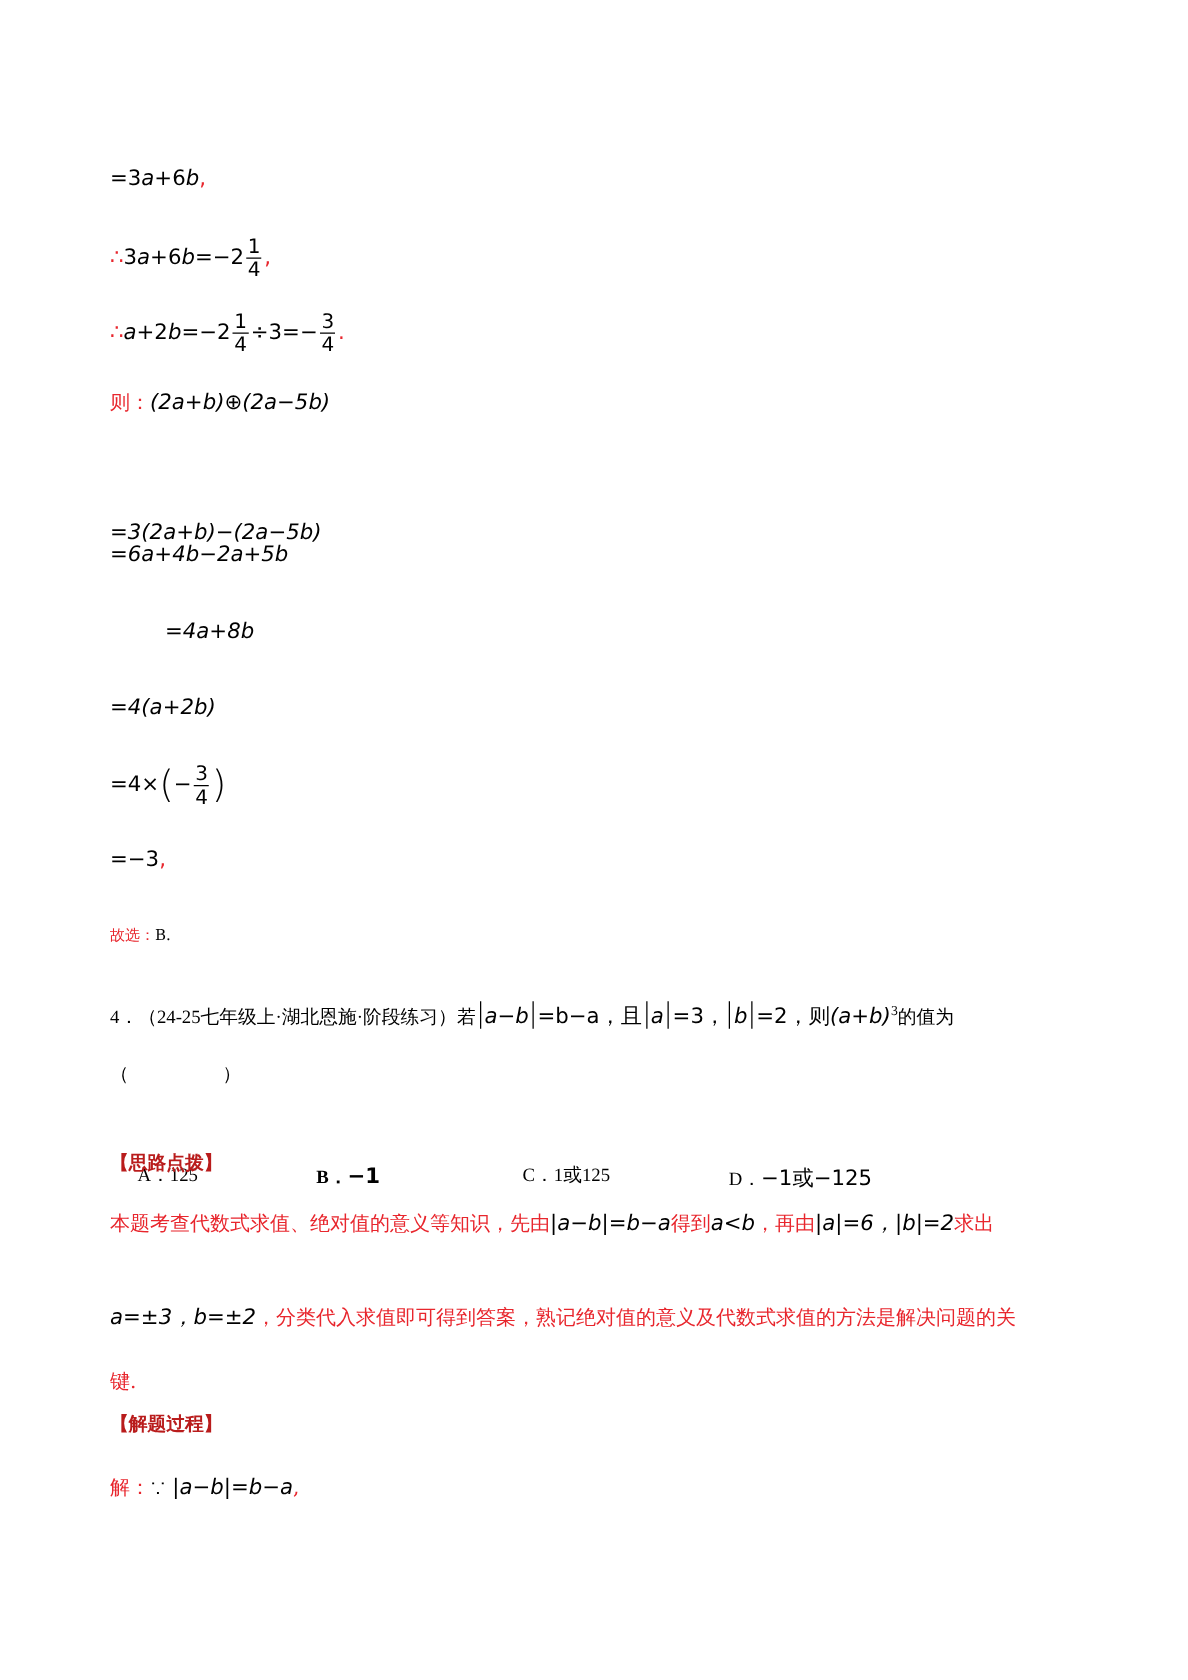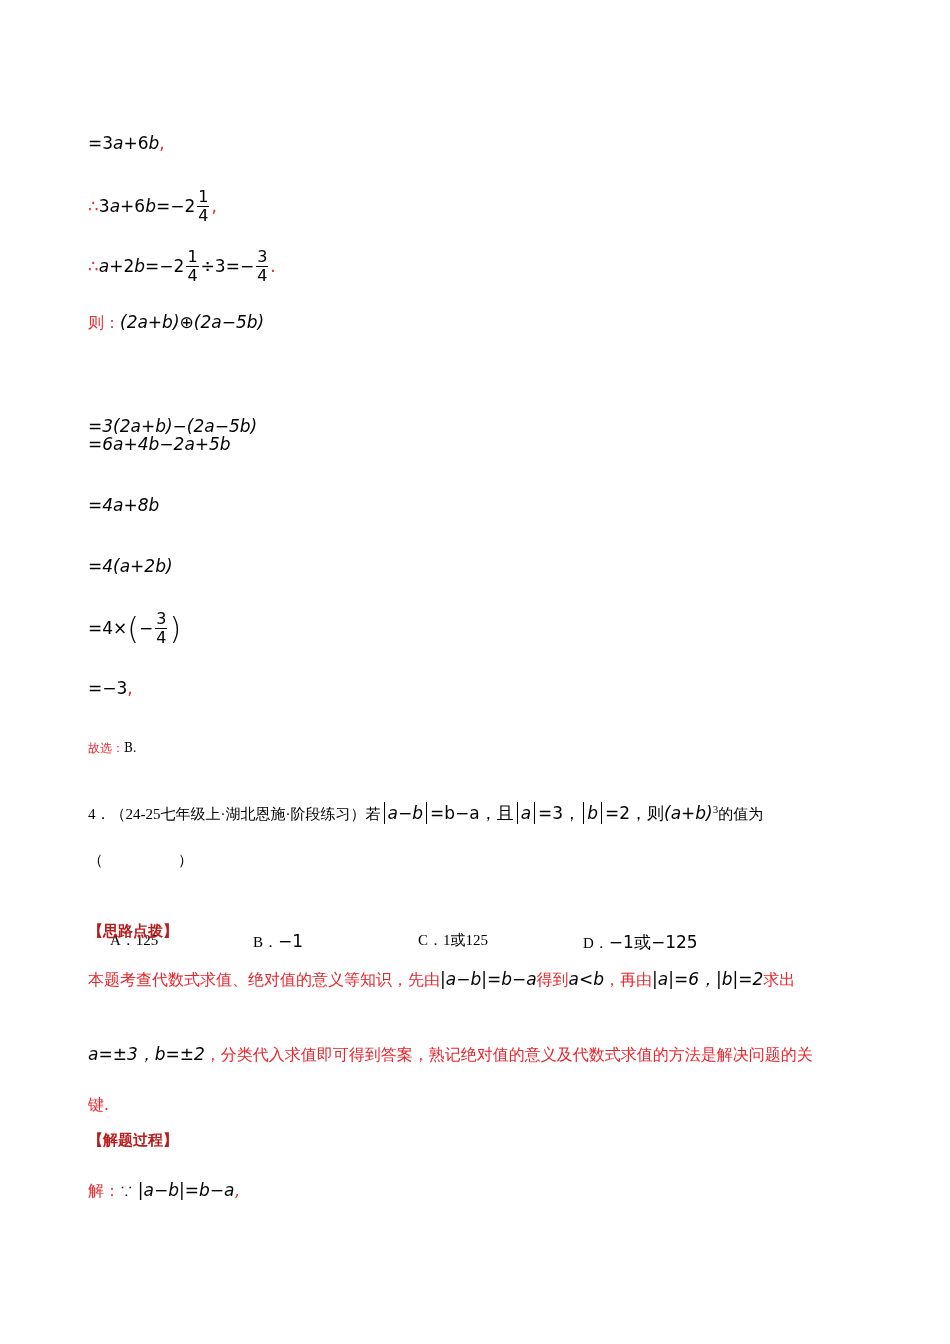--- a/index.html
+++ b/index.html
@@ -33,21 +33,21 @@
 <div class="line m" style="top:248px;">
   <span class="red">∴</span><span class="i">a</span><span>+2</span><span class="i">b</span><span>=−2</span><span class="frac"><span class="num">1</span><span>4</span></span><span>÷3=−</span><span class="frac"><span class="num">3</span><span>4</span></span><span class="red">.</span>
 </div>
 
 <div class="line m" style="top:312px;">
   <span class="red small" style="font-size:16px;">则：</span><span class="i">(2a+b)⊕(2a−5b)</span>
 </div>
 
 <div class="line m i" style="top:373px;margin-top:43px;">=3(2a+b)−(2a−5b)</div>
 <div class="line m i" style="top:434px;">=6a+4b−2a+5b</div>
-<div class="line m i" style="top:495px;">=4a+8b</div>
+<div class="line m i" style="top:495px;margin-left:44px;">=4a+8b</div>
 <div class="line m i" style="top:556px;">=4(a+2b)</div>
 
 <div class="line m" style="top:610px;">
   <span>=4×</span><span class="bigparen">(</span><span>−</span><span class="frac"><span class="num">3</span><span>4</span></span><span class="bigparen">)</span>
 </div>
 
 <div class="line m" style="top:678px;">
   <span>=−3</span><span class="red">,</span>
 </div>
 
@@ -55,21 +55,21 @@
   <span class="red">故选：</span><span>B.</span>
 </div>
 
 <div class="line small" style="top:799px;">
   <span>4．</span><span>（24-25七年级上·湖北恩施·阶段练习）</span><span>若</span><span class="abs"></span><span class="m i">a−b</span><span class="abs"></span><span class="m">=b−a，且</span><span class="abs"></span><span class="m i">a</span><span class="abs"></span><span class="m">=3，</span><span class="abs"></span><span class="m i">b</span><span class="abs"></span><span class="m">=2，则</span><span class="m i">(a+b)</span><sup>3</sup><span>的值为</span>
 </div>
 
 <div class="line small" style="top:850px;">（　　　　　）</div>
 
 <div class="opt" style="left:110px;"><span>A．</span><span>125</span></div>
-<div class="opt" style="left:253px;"><span>B．</span><span class="m">−1</span></div>
+<div class="opt" style="left:253px;font-weight:bold;"><span>B．</span><span class="m">−1</span></div>
 <div class="opt" style="left:418px;"><span>C．</span><span>1或125</span></div>
 <div class="opt" style="left:583px;"><span>D．</span><span class="m">−1或−125</span></div>
 
 <div class="line bold-red" style="top:921px;">【思路点拨】</div>
 
 <div class="line" style="top:969px; font-size:16px;">
   <span class="red">本题考查代数式求值、绝对值的意义等知识，先由</span><span class="m i">|a−b|=b−a</span><span class="red">得到</span><span class="m i">a&lt;b</span><span class="red">，再由</span><span class="m i">|a|=6，|b|=2</span><span class="red">求出</span>
 </div>
 
 <div class="line" style="top:1044px; font-size:16px;">

